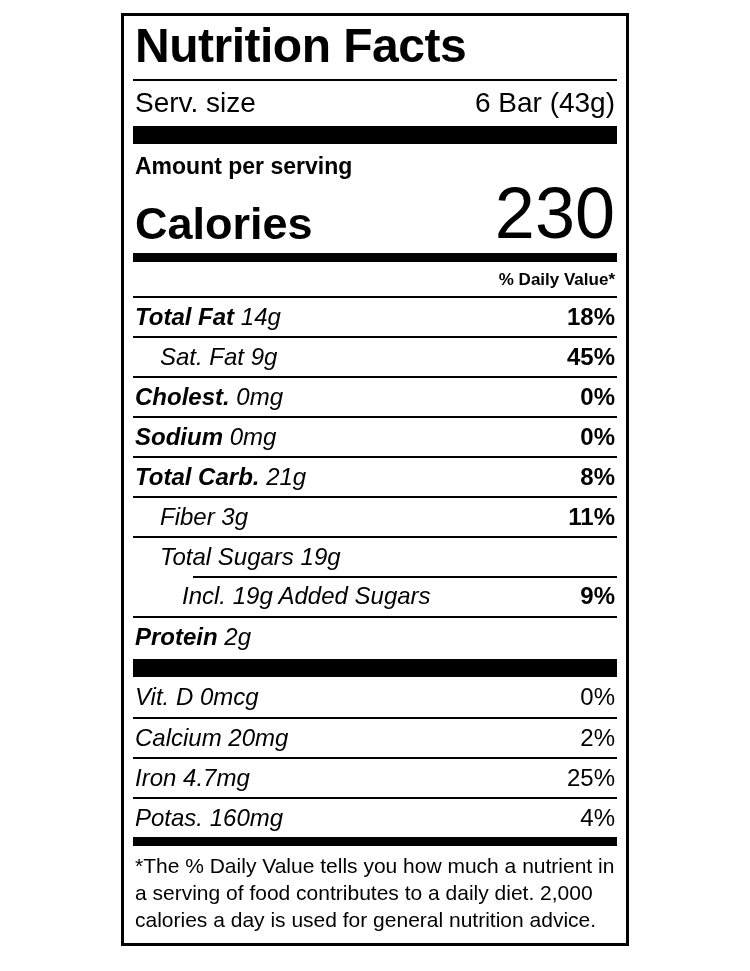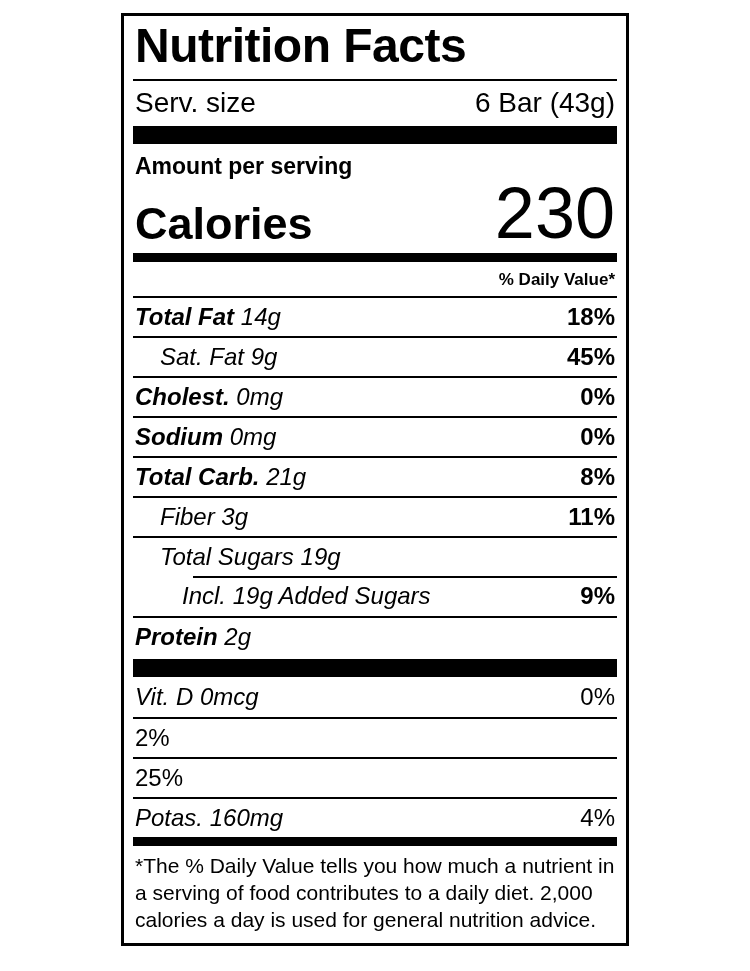--- a/index.html
+++ b/index.html
@@ -164,23 +164,25 @@
     </div>
 
     <div class="bar-thick sect"></div>
 
     <div class="micros">
       <div class="nrow">
         <span class="left"><span class="name">Vit. D</span> <span class="amount">0mcg</span></span>
         <span class="dv">0%</span>
       </div>
       <div class="nrow">
+        <span class="left"><span class="name">Calcium</span> <span class="amount">20mg</span></span>
         <span class="dv">2%</span>
       </div>
       <div class="nrow">
+        <span class="left"><span class="name">Iron</span> <span class="amount">4.7mg</span></span>
         <span class="dv">25%</span>
       </div>
       <div class="nrow">
         <span class="left"><span class="name">Potas.</span> <span class="amount">160mg</span></span>
         <span class="dv">4%</span>
       </div>
     </div>
 
     <div class="bar-med"></div>
 

